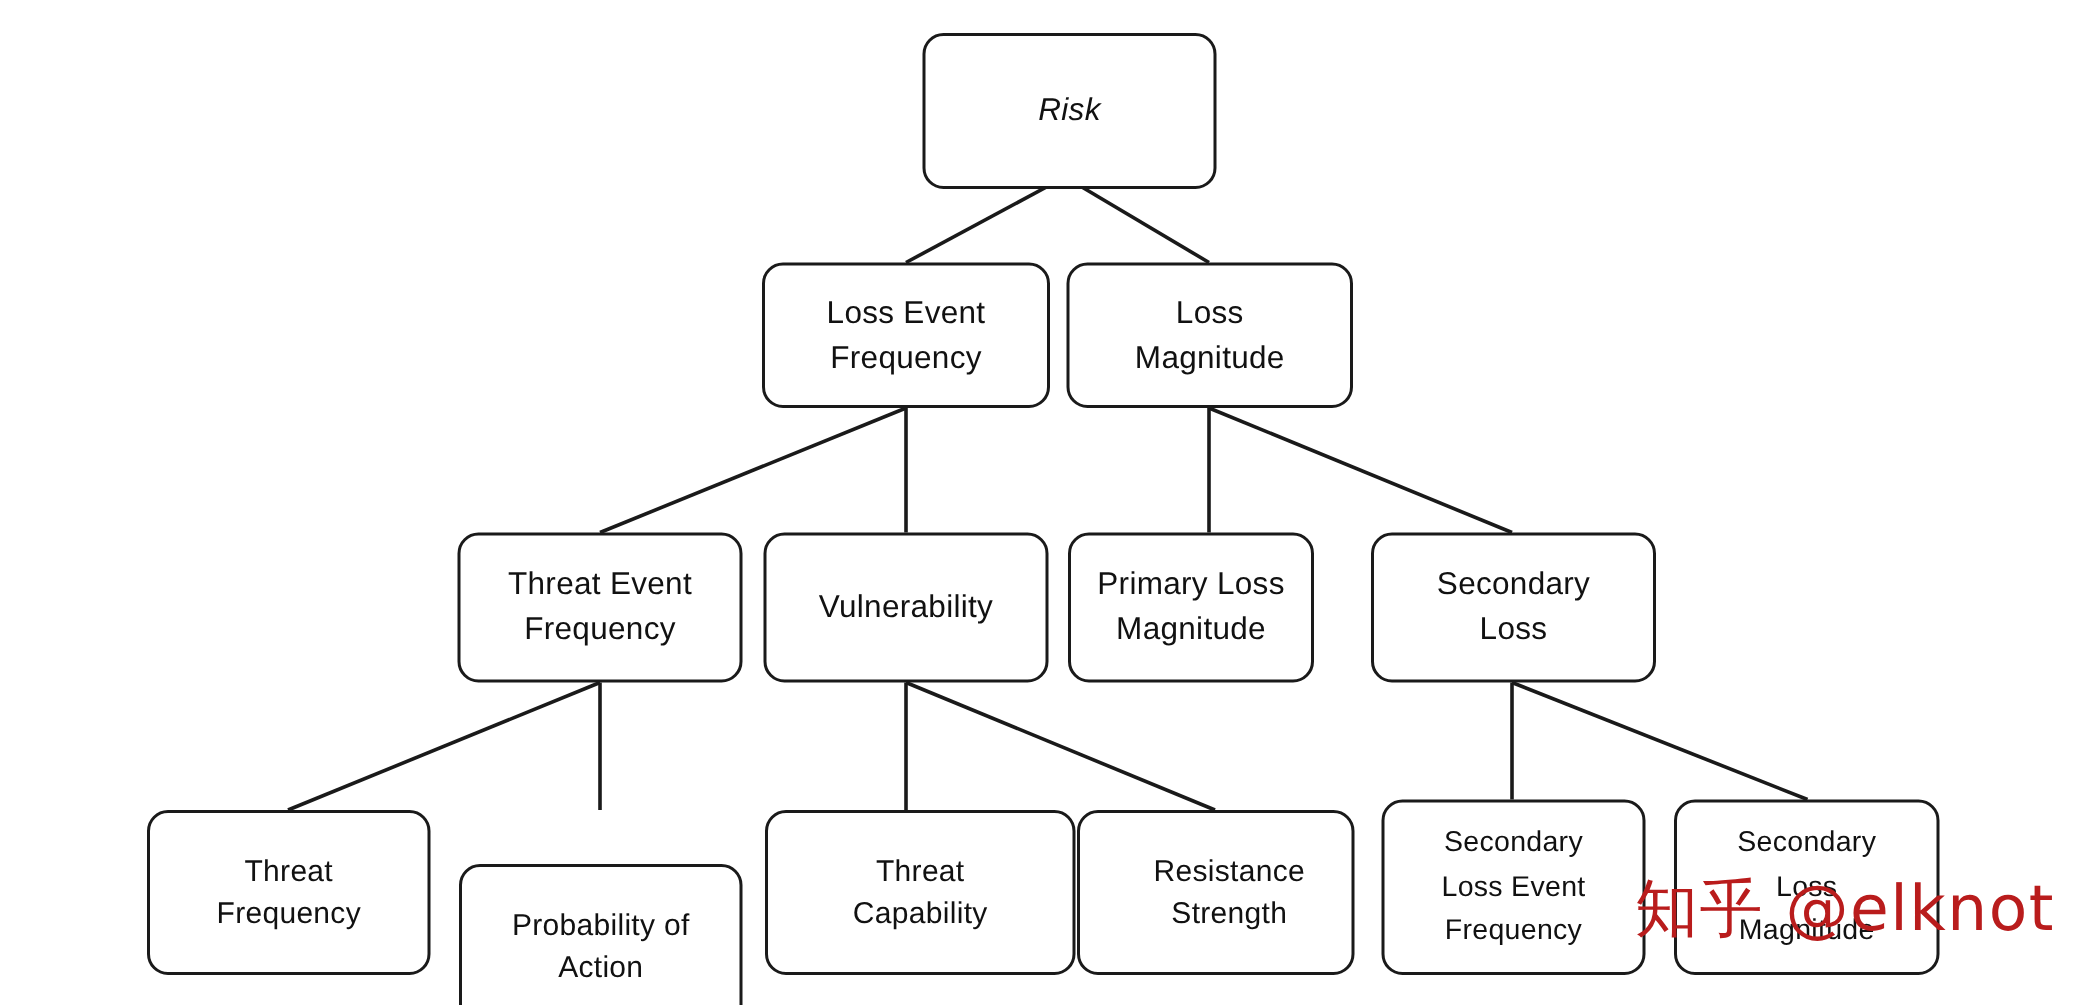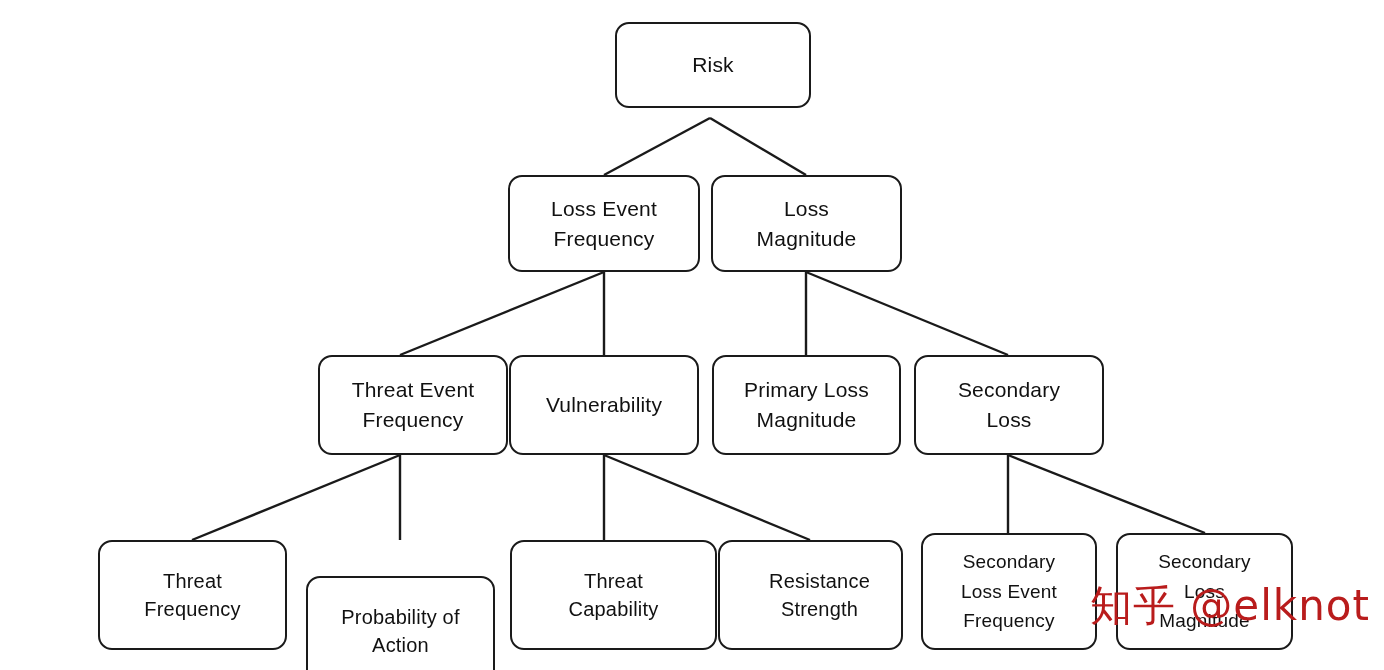--- a/index.html
+++ b/index.html
@@ -75,29 +75,29 @@
       <line x1="806" y1="272" x2="1008" y2="355" stroke="#1a1a1a" stroke-width="2.4"></line>
       <line x1="400" y1="455" x2="192" y2="540" stroke="#1a1a1a" stroke-width="2.4"></line>
       <line x1="400" y1="455" x2="400" y2="540" stroke="#1a1a1a" stroke-width="2.4"></line>
       <line x1="604" y1="455" x2="604" y2="540" stroke="#1a1a1a" stroke-width="2.4"></line>
       <line x1="604" y1="455" x2="810" y2="540" stroke="#1a1a1a" stroke-width="2.4"></line>
       <line x1="1008" y1="455" x2="1008" y2="533" stroke="#1a1a1a" stroke-width="2.4"></line>
       <line x1="1008" y1="455" x2="1205" y2="533" stroke="#1a1a1a" stroke-width="2.4"></line>
     </svg>
 
   <div id="nodes">
-      <div class="node level-0" style="left: 615px; top: 22px; width: 196px; height: 86px;">Risk</div>
+      <div class="node level-0" style="left: 615px; top: 22px; width: 196px; height: 104px; font-style: italic;">Risk</div>
       <div class="node level-1" style="left: 508px; top: 175px; width: 192px; height: 97px;">Loss  Event
 Frequency</div>
       <div class="node level-1" style="left: 711px; top: 175px; width: 191px; height: 97px;">Loss
 Magnitude</div>
-      <div class="node level-2" style="left: 305px; top: 355px; width: 190px; height: 100px; margin-left: 13px;">Threat  Event
+      <div class="node level-2" style="left: 305px; top: 355px; width: 190px; height: 100px;">Threat  Event
 Frequency</div>
       <div class="node level-2" style="left: 509px; top: 355px; width: 190px; height: 100px;">Vulnerability</div>
-      <div class="node level-2" style="left: 712px; top: 355px; width: 189px; height: 100px;">Primary Loss
+      <div class="node level-2" style="left: 712px; top: 355px; width: 164px; height: 100px;">Primary Loss
 Magnitude</div>
       <div class="node level-2" style="left: 914px; top: 355px; width: 190px; height: 100px;">Secondary
 Loss</div>
       <div class="node level-3" style="left: 98px; top: 540px; width: 189px; height: 110px;">Threat
 Frequency</div>
       <div class="node level-3" style="left: 306px; top: 540px; width: 189px; height: 110px; margin-top: 36px;">Probability of
 Action</div>
       <div class="node level-3" style="left: 510px; top: 540px; width: 207px; height: 110px;">Threat
 Capability</div>
       <div class="node level-3" style="left: 718px; top: 540px; width: 185px; height: 110px; padding-left: 24px;">Resistance

